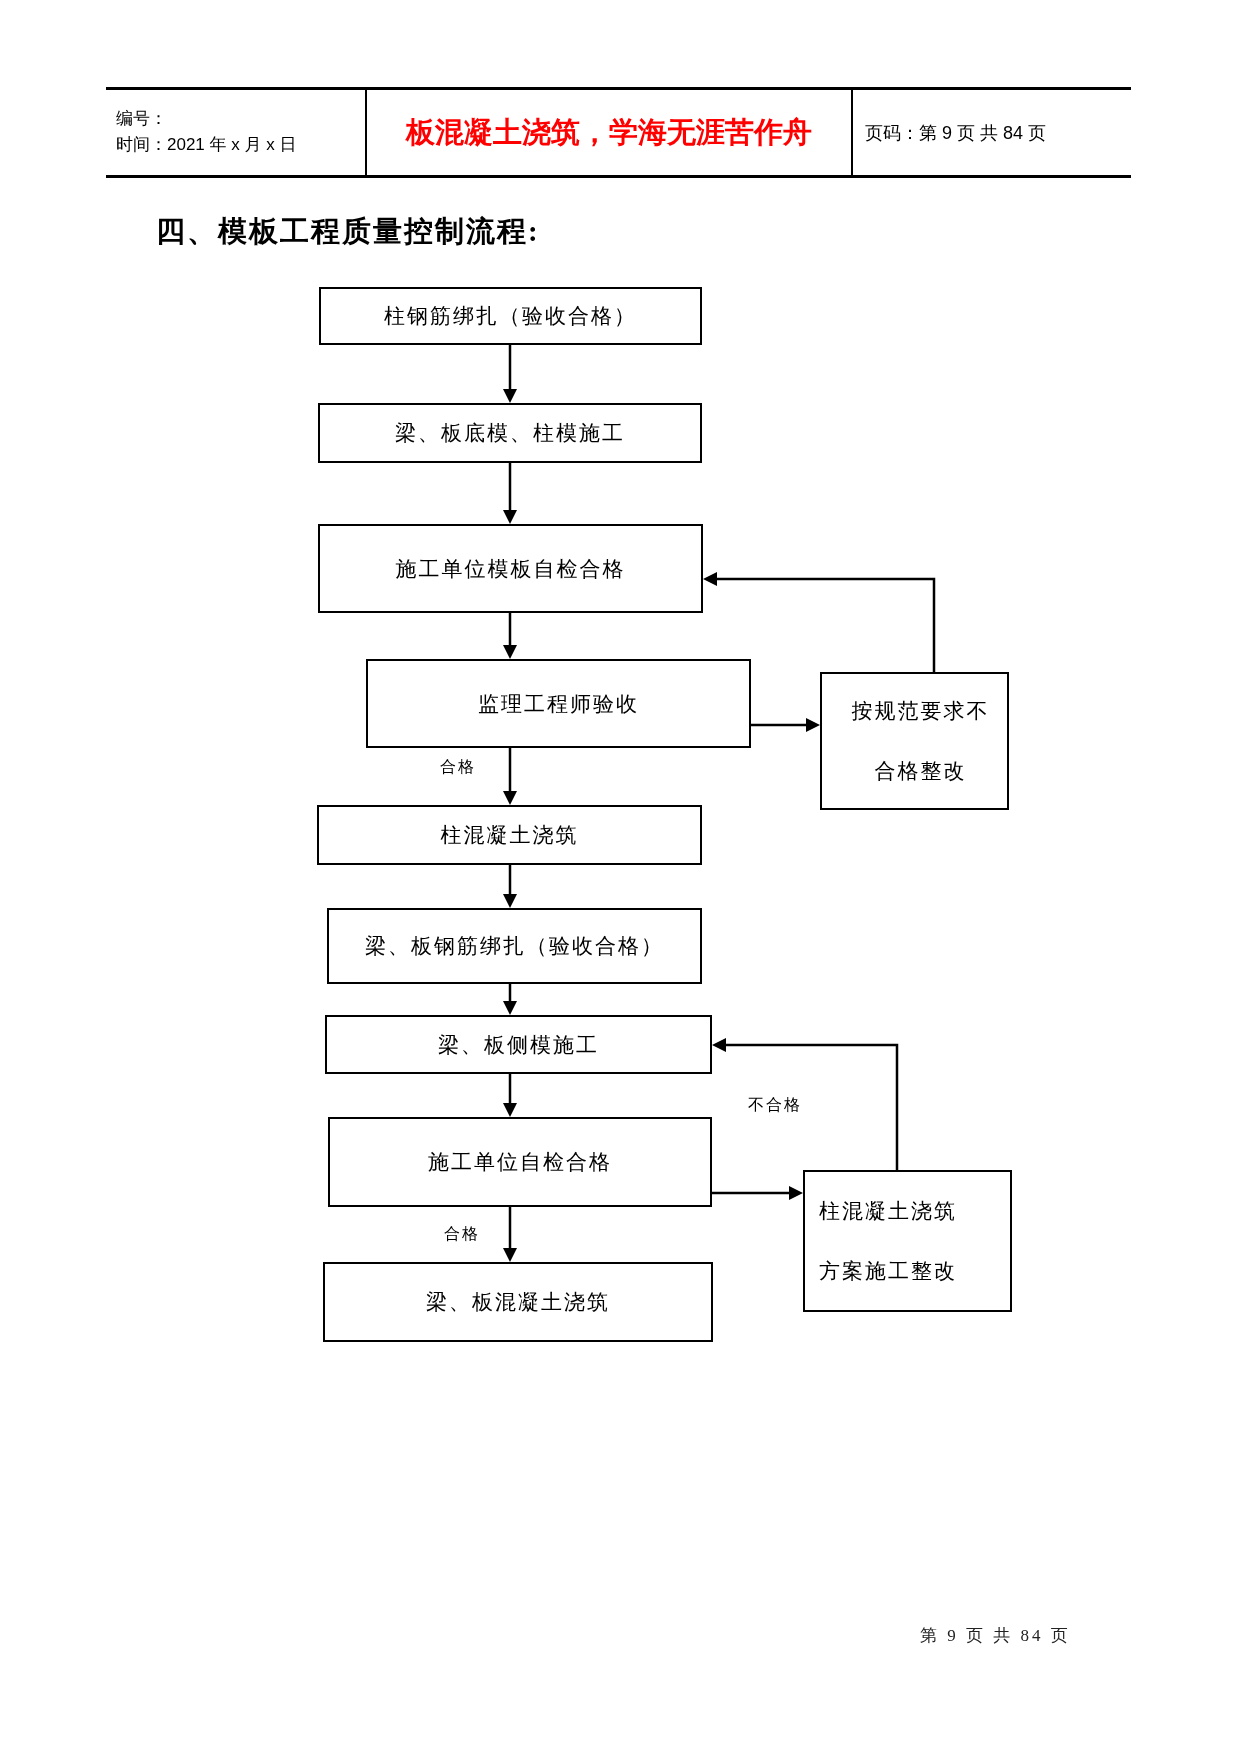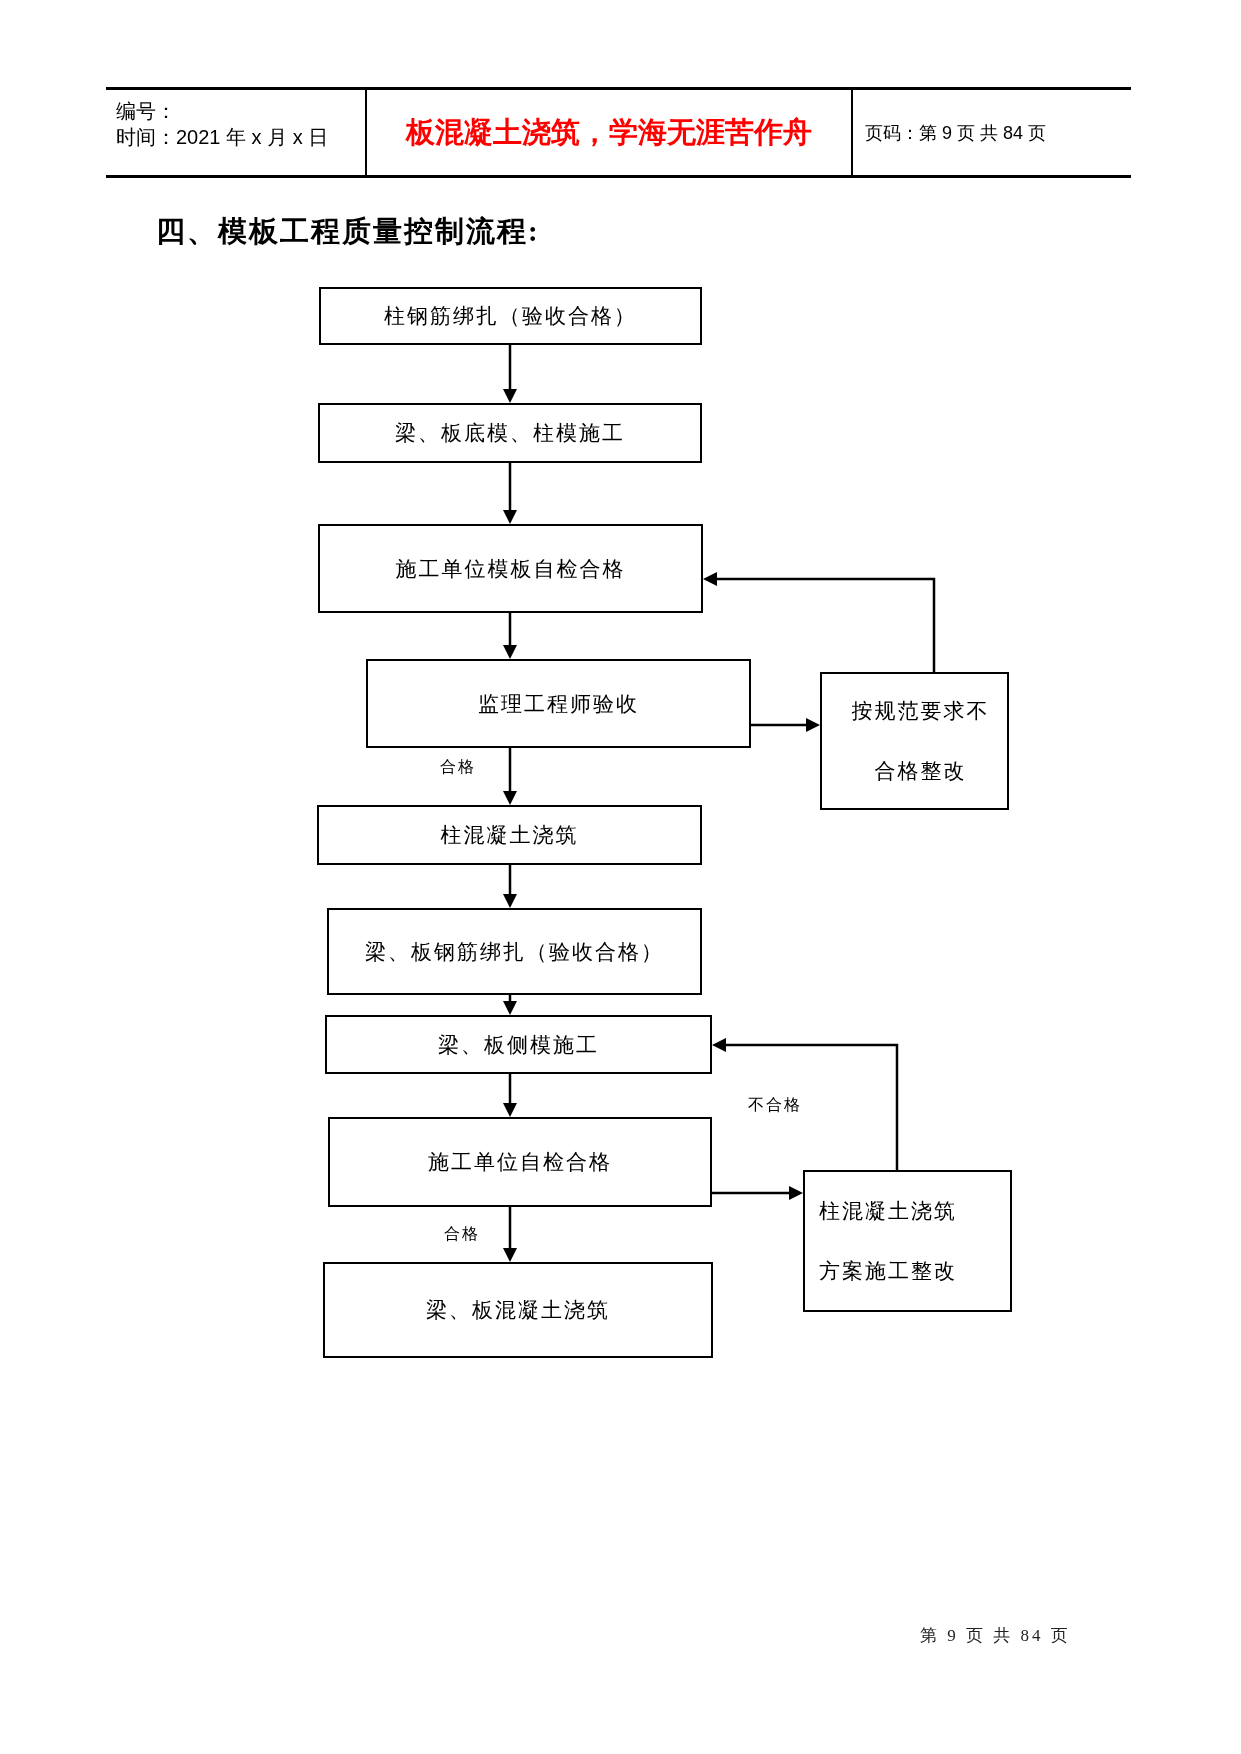--- a/index.html
+++ b/index.html
@@ -10,21 +10,21 @@
   
   .hdr-table{
     position:absolute;left:106px;top:87px;width:1025px;height:91px;
     border-top:3px solid #000;border-bottom:3px solid #000;
     display:flex;box-sizing:border-box;
   }
   .hdr-cell{box-sizing:border-box;height:100%;}
   .hdr-cell-left{
     width:261px;border-right:2px solid #000;
     font-family:"Liberation Sans","DejaVu Sans",sans-serif;
-    font-size:20px;line-height:26px;padding:8px 0 0 10px;
+    font-size:17px;line-height:26px;padding:16px 0 0 10px;
   }
   .hdr-cell-mid{
     width:486px;border-right:2px solid #000;
     display:flex;align-items:center;justify-content:center;
   }
   .hdr-motto{
     font-family:"Liberation Sans","DejaVu Sans",sans-serif;
     font-weight:bold;font-size:29px;letter-spacing:0px;color:#FF0000;white-space:nowrap;
   }
   .hdr-cell-right{
@@ -111,24 +111,24 @@
       <polyline points="897,1170 897,1045 723,1045" fill="none"></polyline>
       <polygon points="712,1045 726,1038 726,1052" stroke="none"></polygon>
     </g>
   </svg>
 
   <div class="fc-box" style="left:319px;top:287px;width:383px;height:58px;">柱钢筋绑扎（验收合格）</div>
   <div class="fc-box" style="left:318px;top:403px;width:384px;height:60px;">梁、板底模、柱模施工</div>
   <div class="fc-box" style="left:318px;top:524px;width:385px;height:89px;">施工单位模板自检合格</div>
   <div class="fc-box" style="left:318px;top:659px;width:385px;height:89px;margin-left:48px;">监理工程师验收</div>
   <div class="fc-box" style="left:317px;top:805px;width:385px;height:60px;">柱混凝土浇筑</div>
-  <div class="fc-box" style="left:327px;top:908px;width:375px;height:87px;">梁、板钢筋绑扎（验收合格）</div>
+  <div class="fc-box" style="left:327px;top:908px;width:375px;height:76px;">梁、板钢筋绑扎（验收合格）</div>
   <div class="fc-box" style="left:325px;top:1015px;width:387px;height:59px;">梁、板侧模施工</div>
   <div class="fc-box" style="left:328px;top:1117px;width:384px;height:90px;">施工单位自检合格</div>
-  <div class="fc-box" style="left:323px;top:1262px;width:390px;height:96px;">梁、板混凝土浇筑</div>
+  <div class="fc-box" style="left:323px;top:1262px;width:390px;height:80px;">梁、板混凝土浇筑</div>
 
   <div class="fc-box fc-side fc-side-center" style="left:820px;top:672px;width:189px;height:138px;">
     <span class="ln">按规范要求不</span>
     <span class="ln">合格整改</span>
   </div>
   <div class="fc-box fc-side" style="left:803px;top:1170px;width:209px;height:142px;">
     <span class="ln">柱混凝土浇筑</span>
     <span class="ln">方案施工整改</span>
   </div>
 

